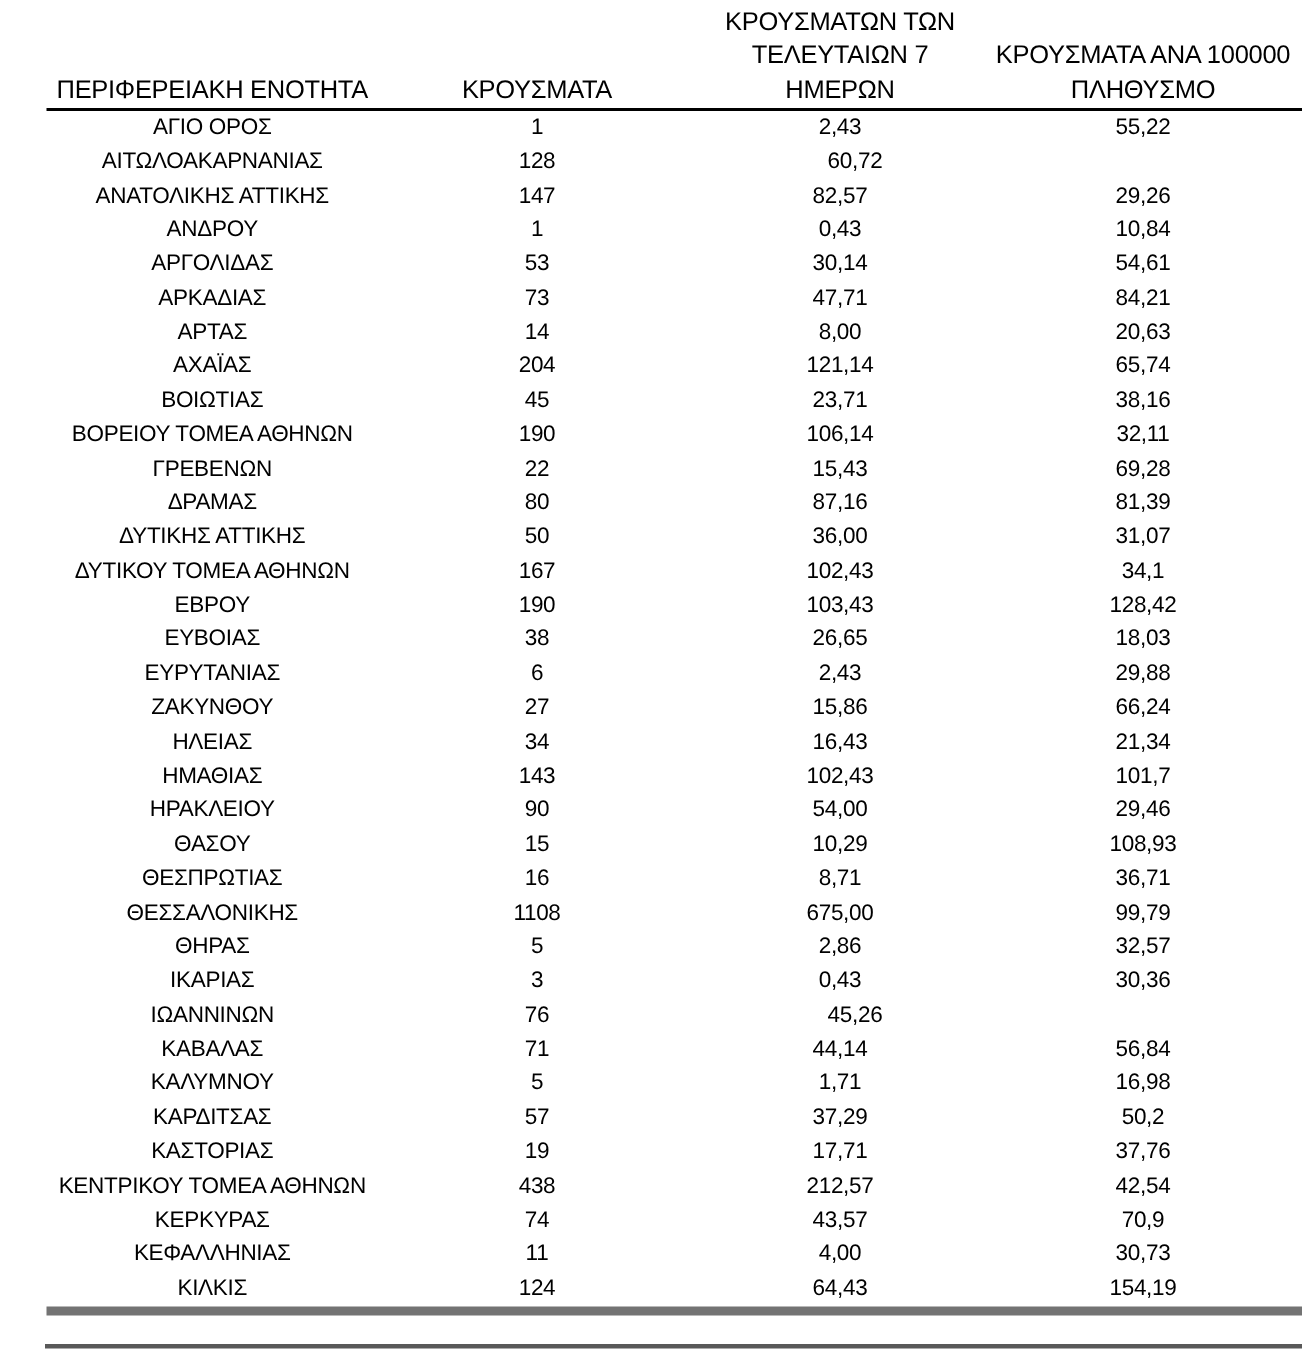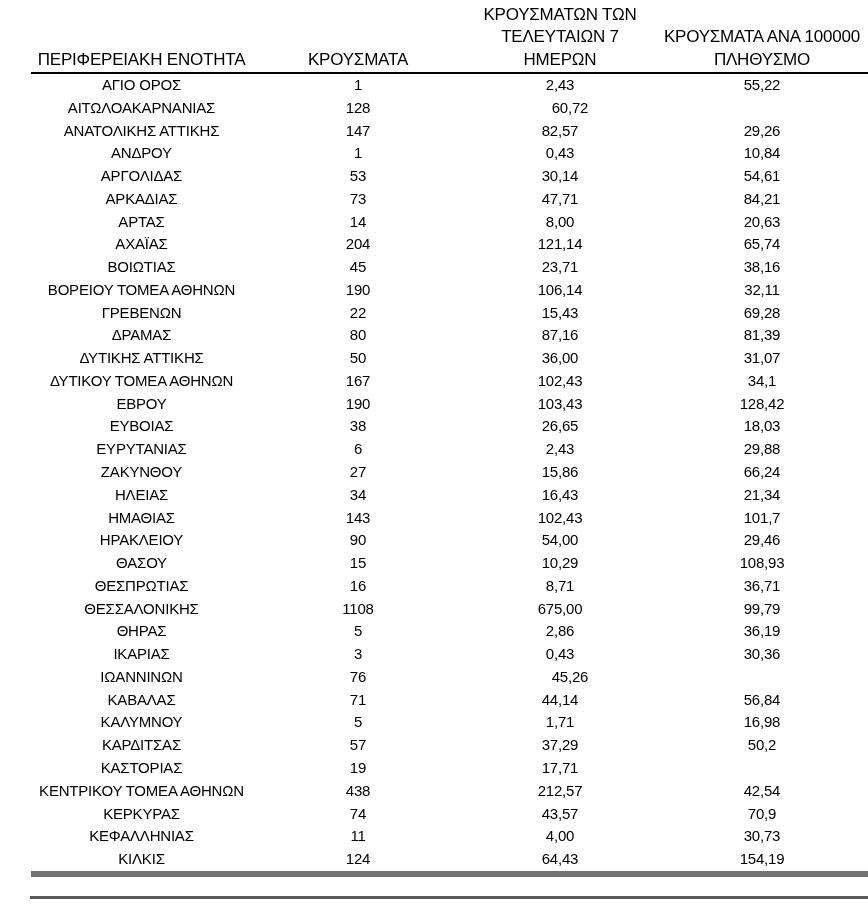--- a/index.html
+++ b/index.html
@@ -242,21 +242,21 @@
     <div class="td col1">ΘΕΣΣΑΛΟΝΙΚΗΣ</div>
     <div class="td col2">1108</div>
     <div class="td col3">675,00</div>
     <div class="td col4">99,79</div>
   </div>
 
   <div class="tr">
     <div class="td col1">ΘΗΡΑΣ</div>
     <div class="td col2">5</div>
     <div class="td col3">2,86</div>
-    <div class="td col4">36,19</div>
+    <div class="td col4">32,57</div>
   </div>
 
   <div class="tr">
     <div class="td col1">ΙΚΑΡΙΑΣ</div>
     <div class="td col2">3</div>
     <div class="td col3">0,43</div>
     <div class="td col4">30,36</div>
   </div>
 
   <div class="tr">
@@ -283,20 +283,21 @@
     <div class="td col1">ΚΑΡΔΙΤΣΑΣ</div>
     <div class="td col2">57</div>
     <div class="td col3">37,29</div>
     <div class="td col4">50,2</div>
   </div>
 
   <div class="tr">
     <div class="td col1">ΚΑΣΤΟΡΙΑΣ</div>
     <div class="td col2">19</div>
     <div class="td col3">17,71</div>
+    <div class="td col4">37,76</div>
   </div>
 
   <div class="tr">
     <div class="td col1">ΚΕΝΤΡΙΚΟΥ ΤΟΜΕΑ ΑΘΗΝΩΝ</div>
     <div class="td col2">438</div>
     <div class="td col3">212,57</div>
     <div class="td col4">42,54</div>
   </div>
 
   <div class="tr">

